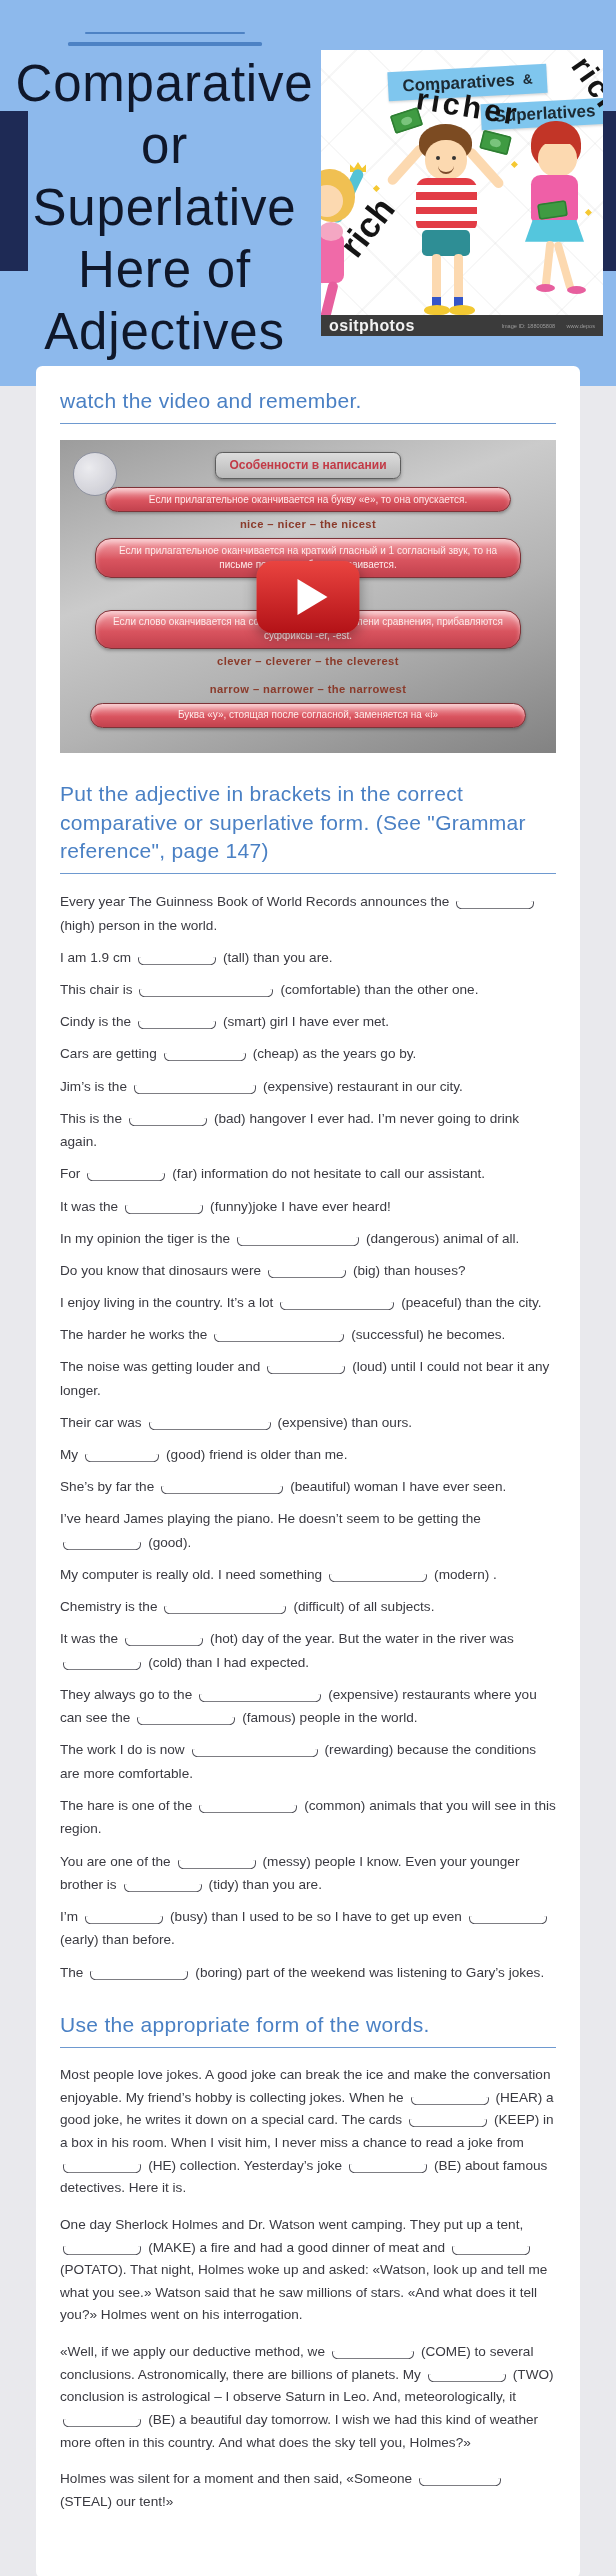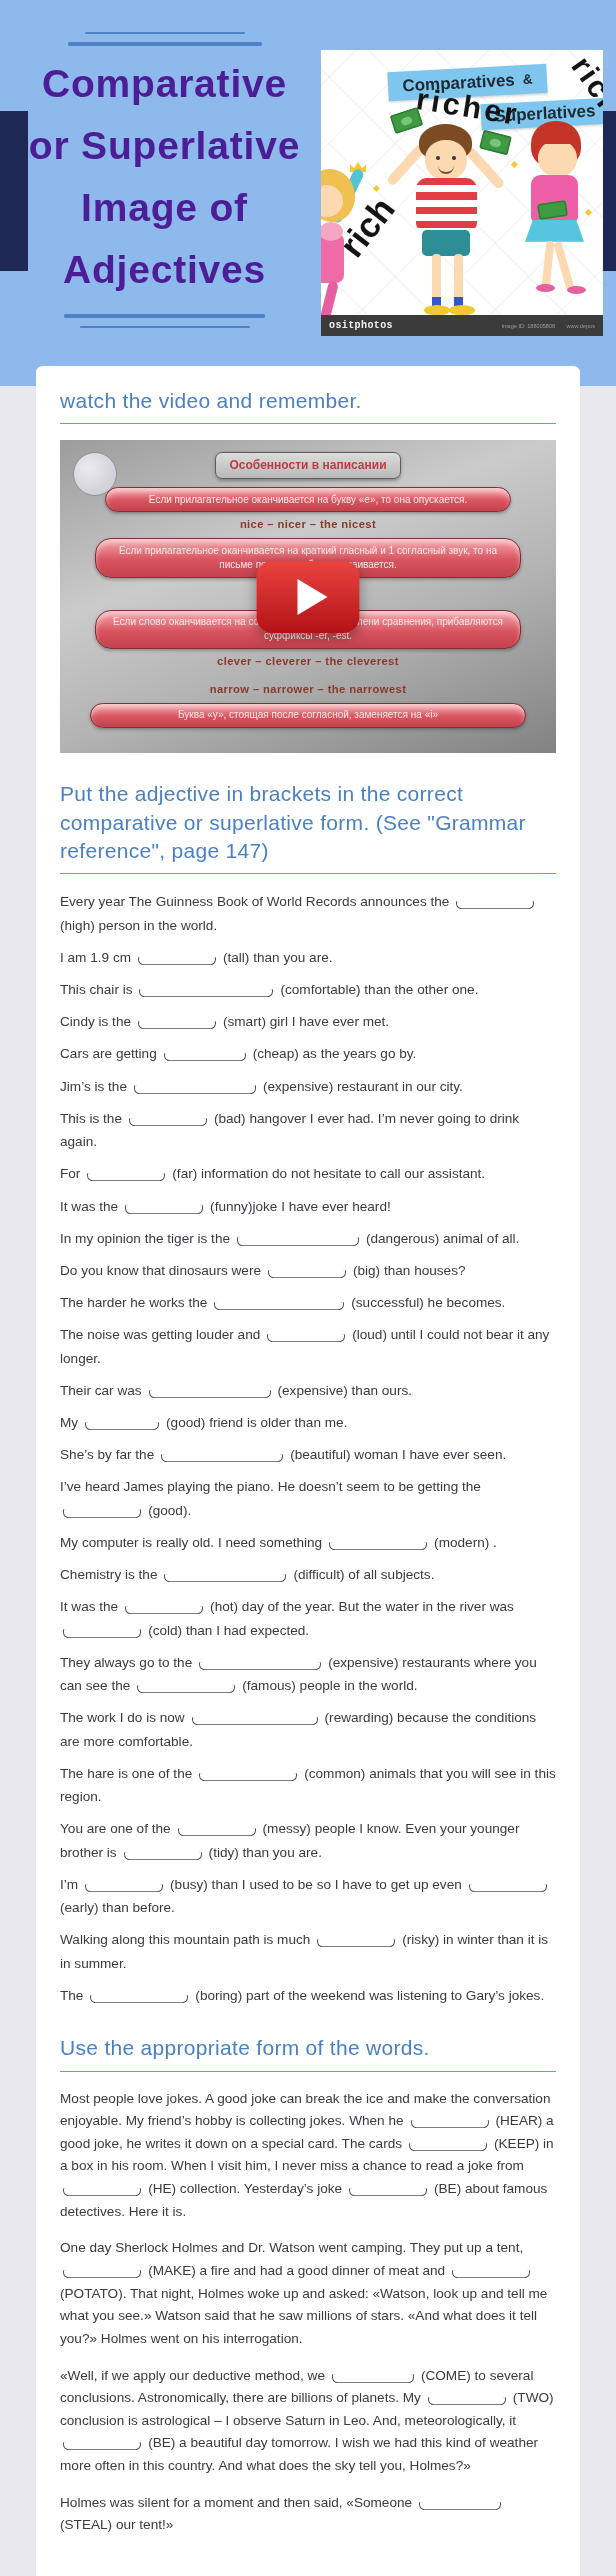--- a/index.html
+++ b/index.html
@@ -8,21 +8,21 @@
   
   .header{position:relative;height:386px;background:#8db9ec;z-index:1;}
   .navy-band{position:absolute;top:111px;left:0;width:616px;height:160px;background:#1e2a55;}
   .header-inner{position:absolute;top:0;left:28px;right:13px;height:386px;background:#8db9ec;}
   .title-block{position:absolute;top:32px;left:13px;width:303px;text-align:center;}
   .t-rule{margin:0 auto;background:#4d82c4;border-radius:1.6px;}
   .t-rule.thin-top{width:160px;height:2.4px;margin-bottom:8px;}
   .t-rule.thick-top{width:194px;height:4px;margin-bottom:6.4px;}
   .t-rule.thick-bot{width:201px;height:4px;margin-top:13px;}
   .t-rule.thin-bot{width:170px;height:2.4px;margin-top:8px;}
-  .title-line{font-size:39px;line-height:62px;color:#4c1d95;letter-spacing:0.8px;font-weight:bold;}
+  .title-line{font-size:51px;line-height:62px;color:#0f172a;letter-spacing:0.8px;}
 
   
   .stock{position:absolute;top:50px;right:13px;width:282px;height:286px;background:#fff;
     background-image:repeating-linear-gradient(45deg,rgba(140,140,140,.07) 0 1.6px,transparent 1.6px 47px),
                      repeating-linear-gradient(-45deg,rgba(140,140,140,.07) 0 1.6px,transparent 1.6px 47px);
     overflow:hidden;}
   .scene{position:absolute;inset:0;}
   .ribbon{position:absolute;background:#7fc6ee;color:#1c2a33;font-weight:bold;
     display:flex;align-items:center;justify-content:center;box-shadow:0 1.6px 2.4px rgba(0,0,0,.15);}
   .ribbon1{top:17.7px;left:67px;width:159px;height:29px;font-size:17px;transform:rotate(-3deg);}
@@ -74,21 +74,21 @@
     box-shadow:inset 0 0 0 1.6px #2f7d33;}
   .g2-skirt{left:204px;top:170px;width:59px;height:21.7px;background:#54c6dd;
     clip-path:polygon(13% 0,87% 0,100% 100%,0 100%);}
   .g2-legL{left:223px;top:191px;width:8px;height:47px;border-radius:4px;transform:rotate(6deg);}
   .g2-legR{left:239px;top:191px;width:8px;height:50px;border-radius:4px;transform:rotate(-16deg);}
   .g2-shoeL{left:215px;top:234px;width:19px;height:8px;background:#e75f9e;border-radius:50%;}
   .g2-shoeR{left:246px;top:236px;width:19px;height:8px;background:#e75f9e;border-radius:50%;}
   
   .wm-bar{position:absolute;left:0;right:0;bottom:0;height:21px;background:#3b3b3b;
     display:flex;align-items:center;justify-content:space-between;padding:0 8px;box-sizing:border-box;}
-  .wm-logo{color:#f2f2f2;font-size:10px;font-weight:bold;letter-spacing:0.4px;font-family:Liberation Mono, monospace;}
+  .wm-logo{color:#f2f2f2;font-size:16px;font-weight:bold;letter-spacing:0.4px;}
   .wm-meta{color:#9a9a9a;font-size:5.6px;display:flex;gap:11.2px;}
 
   
   .card{position:relative;z-index:2;width:544px;margin:-20px auto 24px;background:#fff;
     border-radius:6.4px;padding:21px 24px 50px;box-sizing:border-box;}
   .sec-heading{color:#4a80c4;font-size:21px;font-weight:400;letter-spacing:0.3px;line-height:1.35;margin:0 0 6.4px;}
   .divider{border:none;border-top:1.6px solid #4a80c4;opacity:.8;margin:8px 0 16px;}
   section{margin-bottom:27px;}
   section:last-child{margin-bottom:0;}
 
@@ -123,21 +123,21 @@
 
 <div class="header">
   <div class="navy-band"></div>
   <div class="header-inner"></div>
 
   <div class="title-block">
     <div class="t-rule thin-top"></div>
     <div class="t-rule thick-top"></div>
     <div class="title-line">Comparative</div>
     <div class="title-line">or Superlative</div>
-    <div class="title-line">Image of</div>
+    <div class="title-line">Here of</div>
     <div class="title-line">Adjectives</div>
     <div class="t-rule thick-bot"></div>
     <div class="t-rule thin-bot"></div>
   </div>
 
   <div class="stock">
     <div class="scene">
       <div class="ribbon ribbon1">
         <span>Comparatives</span>
         <span class="amp">&amp;</span>
@@ -236,35 +236,35 @@
         <div class="sentence">I am 1.9 cm <span class="blank" style="width: 76px;"></span> (tall) than you are.</div>
         <div class="sentence">This chair is <span class="blank" style="width: 132px;"></span> (comfortable) than the other one.</div>
         <div class="sentence">Cindy is the <span class="blank" style="width: 76px;"></span> (smart) girl I have ever met.</div>
         <div class="sentence">Cars are getting <span class="blank" style="width: 80px;"></span> (cheap) as the years go by.</div>
         <div class="sentence">Jim’s is the <span class="blank" style="width: 120px;"></span> (expensive) restaurant in our city.</div>
         <div class="sentence">This is the <span class="blank" style="width: 76px;"></span> (bad) hangover I ever had. I’m never going to drink again.</div>
         <div class="sentence">For <span class="blank" style="width: 76px;"></span> (far) information do not hesitate to call our assistant.</div>
         <div class="sentence">It was the <span class="blank" style="width: 76px;"></span> (funny)joke I have ever heard!</div>
         <div class="sentence">In my opinion the tiger is the <span class="blank" style="width: 120px;"></span> (dangerous) animal of all.</div>
         <div class="sentence">Do you know that dinosaurs were <span class="blank" style="width: 76px;"></span> (big) than houses?</div>
+        <div class="sentence">I enjoy living in the country. It’s a lot <span class="blank" style="width: 112px;"></span> (peaceful) than the city.</div>
         <div class="sentence">The harder he works the <span class="blank" style="width: 128px;"></span> (successful) he becomes.</div>
         <div class="sentence">The noise was getting louder and <span class="blank" style="width: 76px;"></span> (loud) until I could not bear it any longer.</div>
         <div class="sentence">Their car was <span class="blank" style="width: 120px;"></span> (expensive) than ours.</div>
         <div class="sentence">My <span class="blank" style="width: 72px;"></span> (good) friend is older than me.</div>
         <div class="sentence">She’s by far the <span class="blank" style="width: 120px;"></span> (beautiful) woman I have ever seen.</div>
         <div class="sentence">I’ve heard James playing the piano. He doesn’t seem to be getting the <span class="blank" style="width: 76px;"></span> (good).</div>
         <div class="sentence">My computer is really old. I need something <span class="blank" style="width: 96px;"></span> (modern) .</div>
         <div class="sentence">Chemistry is the <span class="blank" style="width: 120px;"></span> (difficult) of all subjects.</div>
         <div class="sentence">It was the <span class="blank" style="width: 76px;"></span> (hot) day of the year. But the water in the river was <span class="blank" style="width: 76px;"></span> (cold) than I had expected.</div>
         <div class="sentence">They always go to the <span class="blank" style="width: 120px;"></span> (expensive) restaurants where you can see the <span class="blank" style="width: 96px;"></span> (famous) people in the world.</div>
         <div class="sentence">The work I do is now <span class="blank" style="width: 124px;"></span> (rewarding) because the conditions are more comfortable.</div>
         <div class="sentence">The hare is one of the <span class="blank" style="width: 96px;"></span> (common) animals that you will see in this region.</div>
         <div class="sentence">You are one of the <span class="blank" style="width: 76px;"></span> (messy) people I know. Even your younger brother is <span class="blank" style="width: 76px;"></span> (tidy) than you are.</div>
         <div class="sentence">I’m <span class="blank" style="width: 76px;"></span> (busy) than I used to be so I have to get up even <span class="blank" style="width: 76px;"></span> (early) than before.</div>
-        <div class="sentence">Walking along this mountain path is much <span class="blank" style="width: 76px;"></span> (risky) in winter than it is in summer.</div>
         <div class="sentence">The <span class="blank" style="width: 96px;"></span> (boring) part of the weekend was listening to Gary’s jokes.</div>
       </div>
   </section>
 
   <section>
     <h2 class="sec-heading">Use the appropriate form of the words.</h2>
     <hr class="divider">
     <div id="paragraphs">
         <div class="paragraph">Most people love jokes. A good joke can break the ice and make the conversation enjoyable. My friend’s hobby is collecting jokes. When he <span class="blank" style="width: 76px;"></span> (HEAR) a good joke, he writes it down on a special card. The cards <span class="blank" style="width: 76px;"></span> (KEEP) in a box in his room. When I visit him, I never miss a chance to read a joke from <span class="blank" style="width: 76px;"></span> (HE) collection. Yesterday’s joke <span class="blank" style="width: 76px;"></span> (BE) about famous detectives. Here it is.</div>
         <div class="paragraph">One day Sherlock Holmes and Dr. Watson went camping. They put up a tent, <span class="blank" style="width: 76px;"></span> (MAKE) a fire and had a good dinner of meat and <span class="blank" style="width: 76px;"></span> (POTATO). That night, Holmes woke up and asked: «Watson, look up and tell me what you see.» Watson said that he saw millions of stars. «And what does it tell you?» Holmes went on his interrogation.</div>

